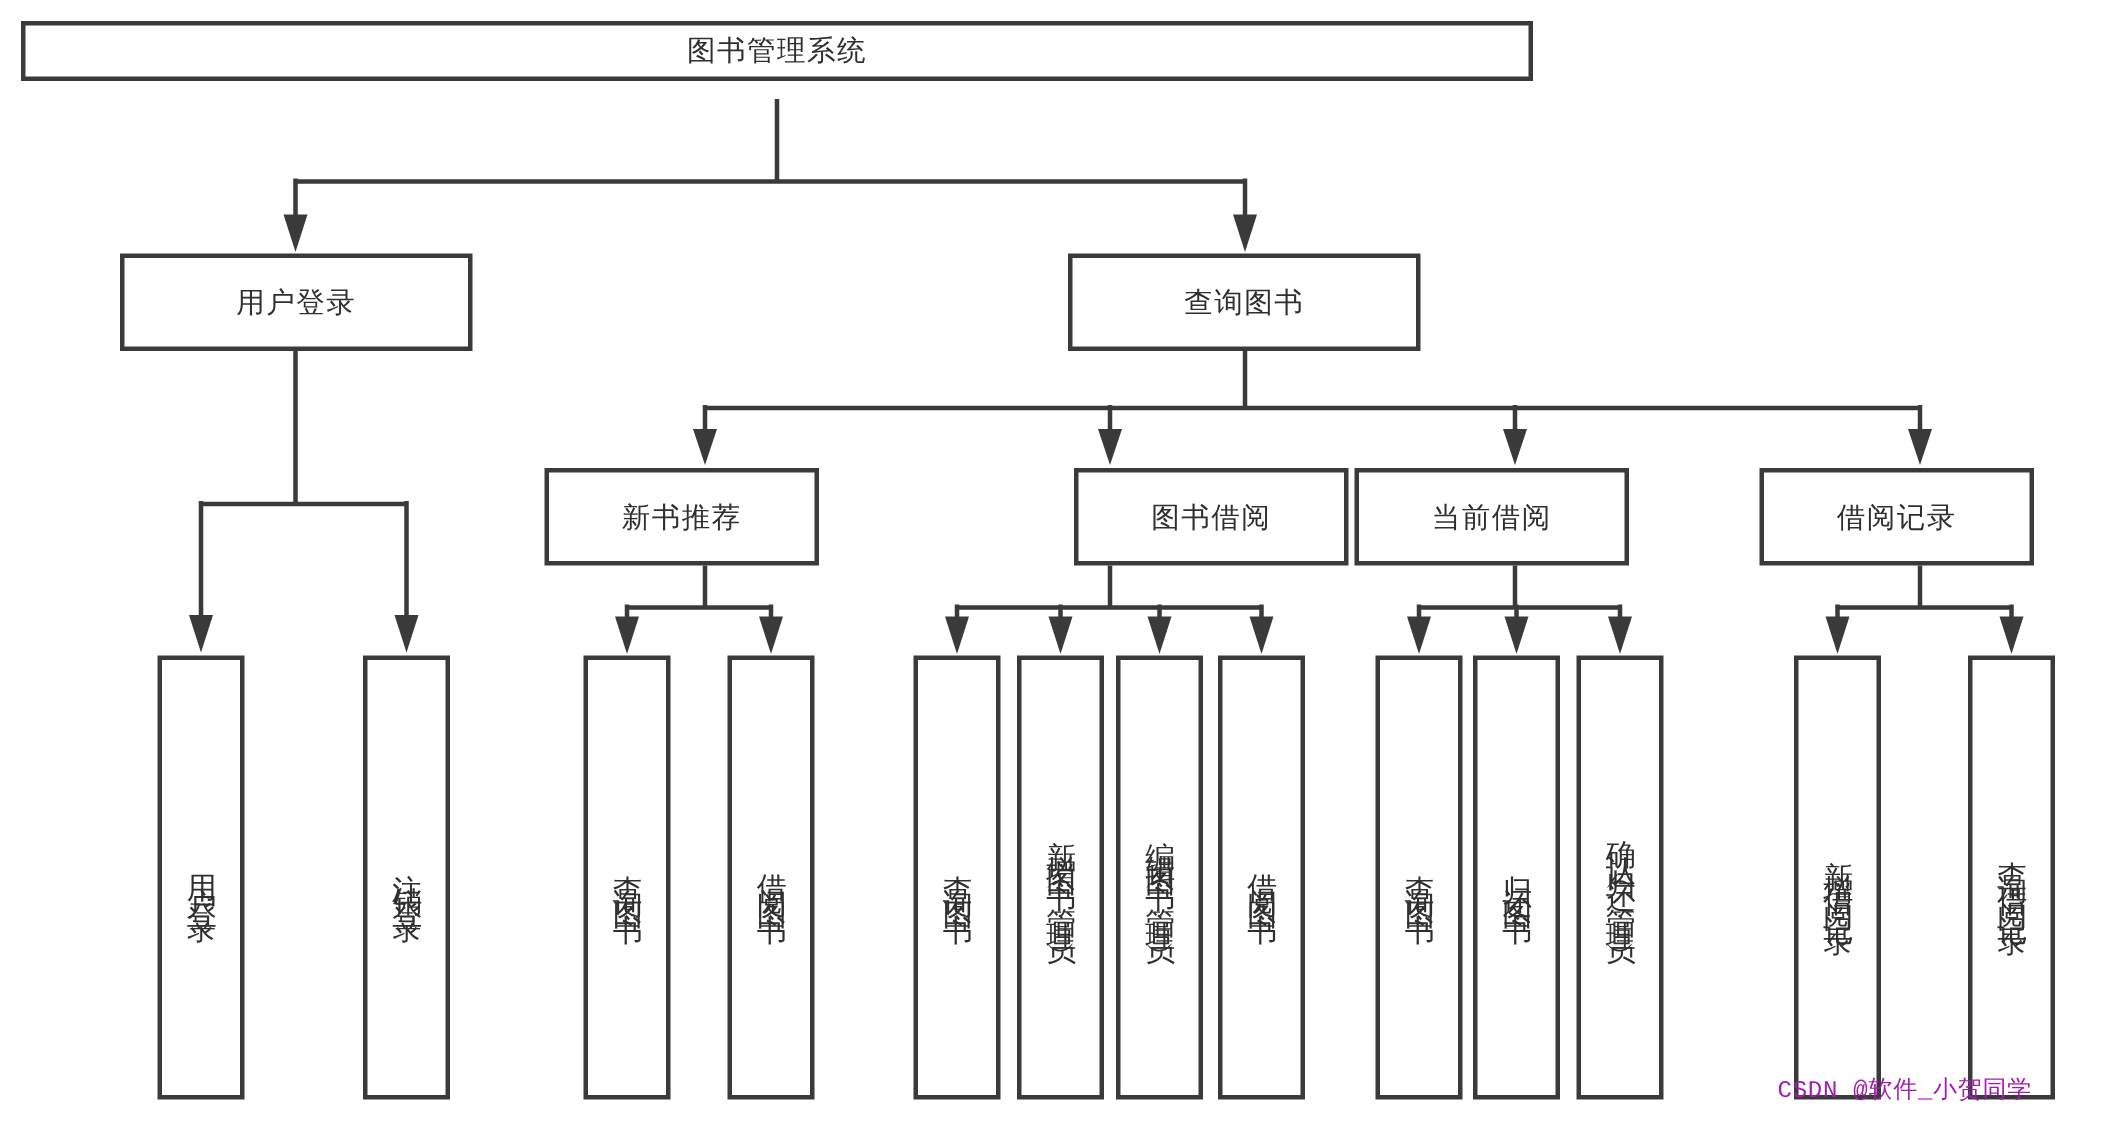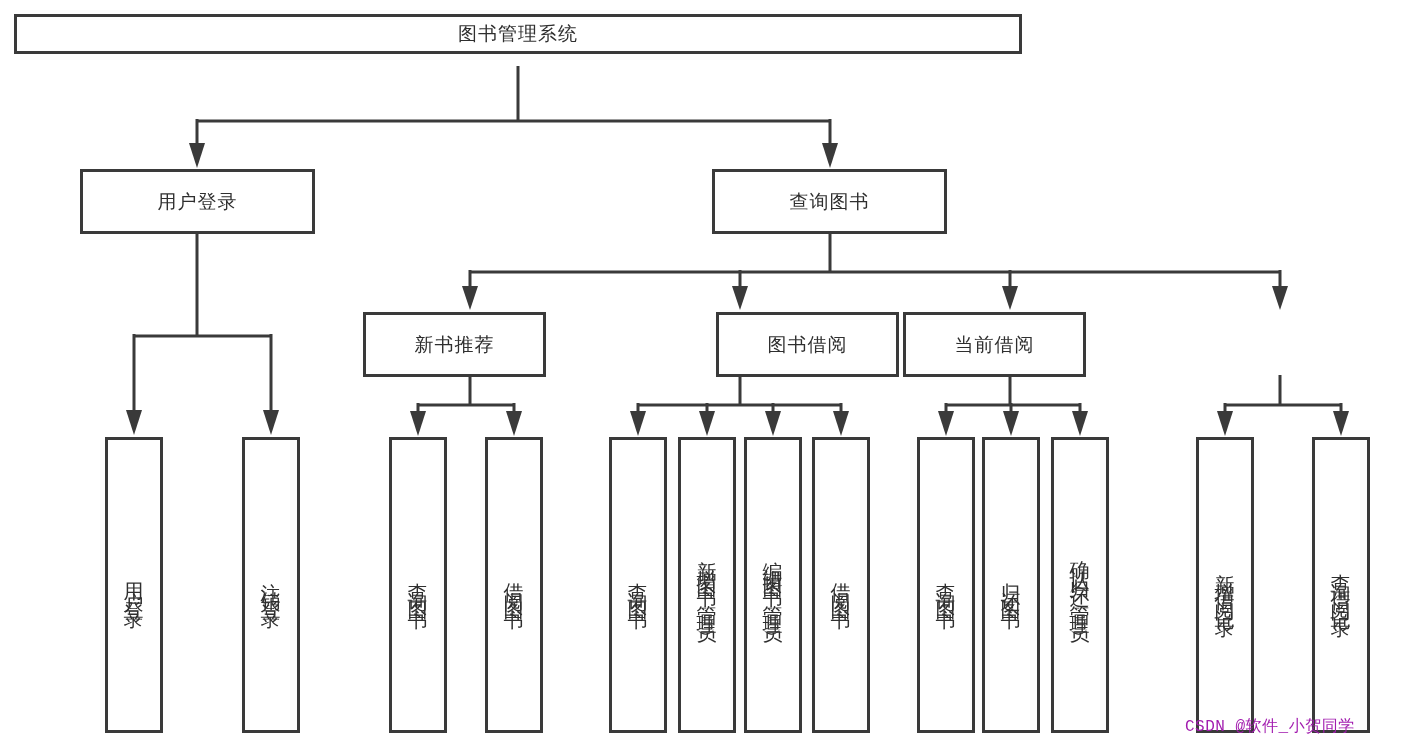--- a/index.html
+++ b/index.html
@@ -152,20 +152,23 @@
 
   <div class="node hnode lvl3 n-newbook">
     <span>新书推荐</span>
   </div>
   <div class="node hnode lvl3 n-borrow">
     <span>图书借阅</span>
   </div>
   <div class="node hnode lvl3 n-current">
     <span>当前借阅</span>
   </div>
+  <div class="node hnode lvl3 n-records">
+    <span>借阅记录</span>
+  </div>
 
   <div class="leaf leaf-a1">
     <span class="vtext">用户登录</span>
   </div>
   <div class="leaf leaf-a2">
     <span class="vtext">注销登录</span>
   </div>
 
   <div class="leaf leaf-b1">
     <span class="vtext">查询图书</span>

